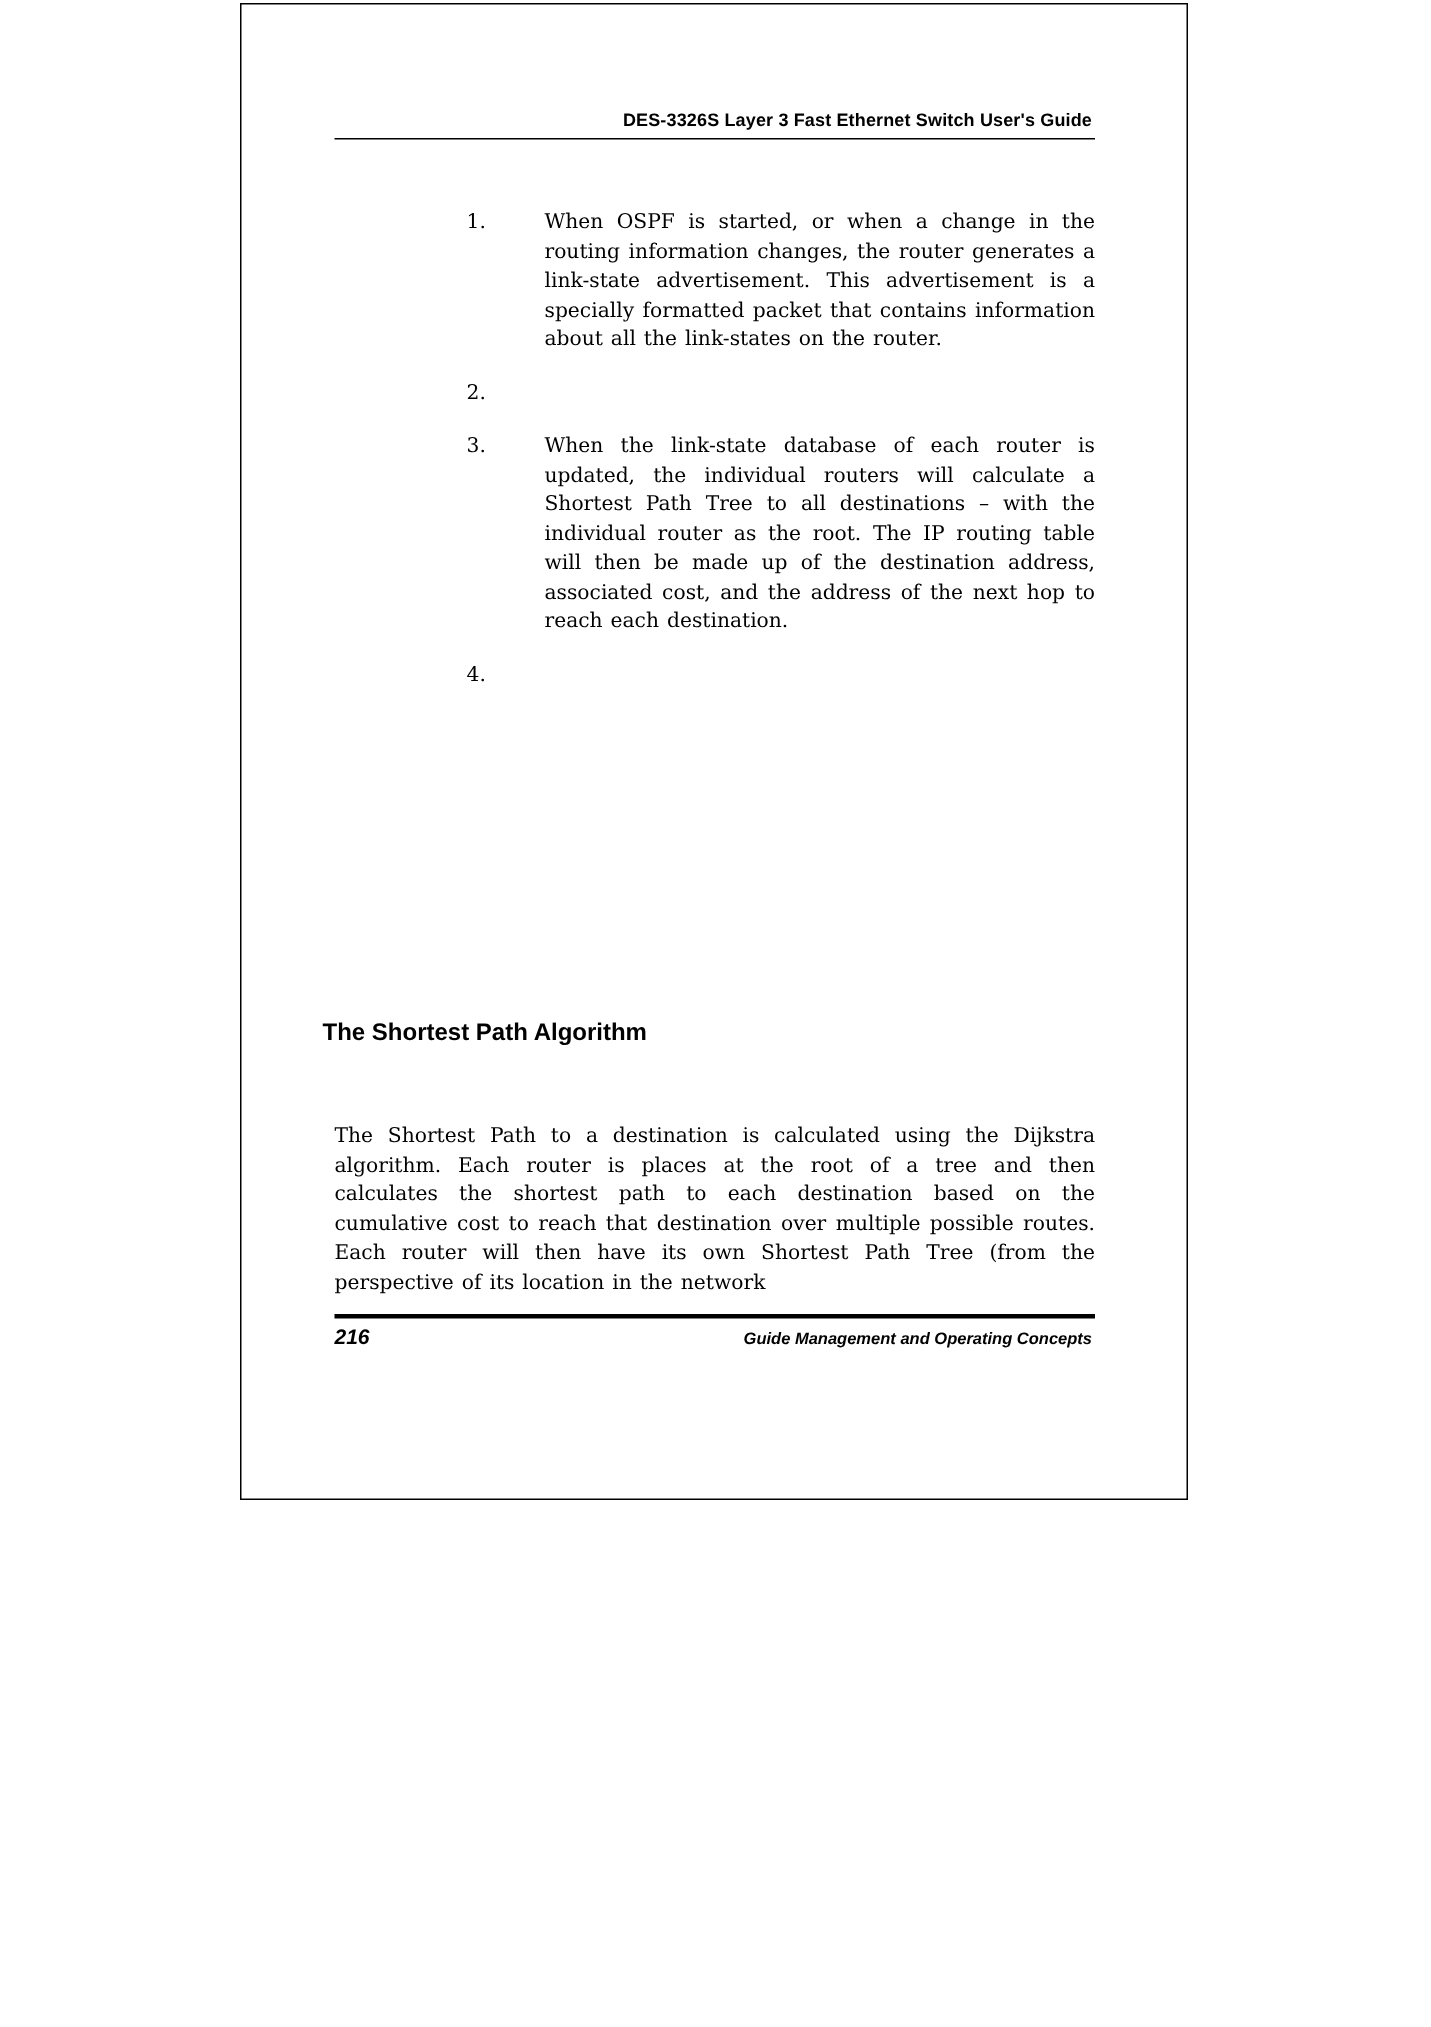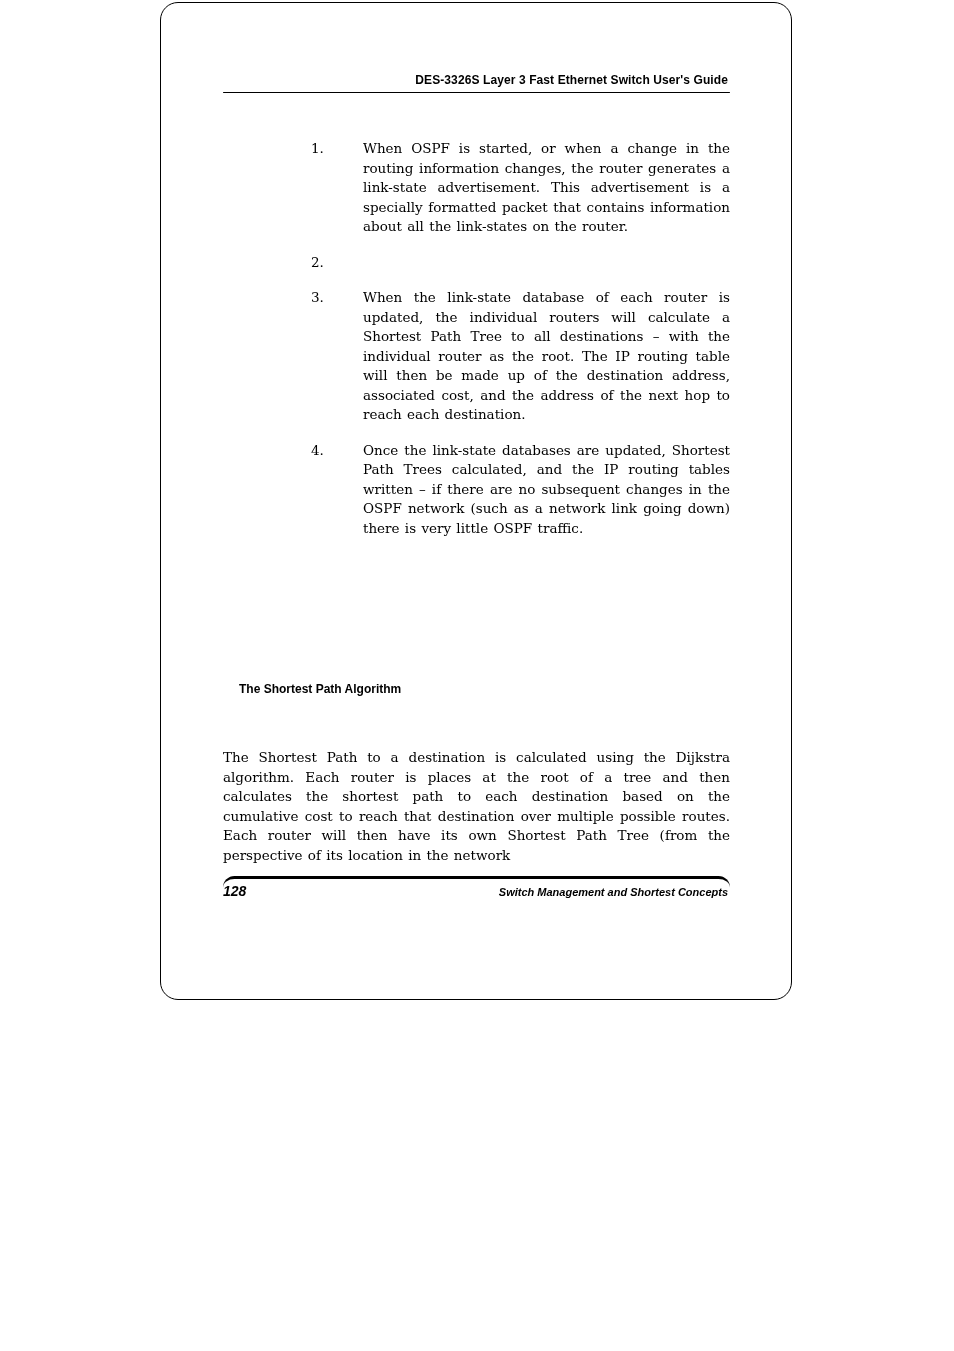--- a/index.html
+++ b/index.html
@@ -1,15 +1,15 @@
 <!DOCTYPE html>
 <html><head>
 <meta charset="utf-8">
 <style>
-  * { margin: 0; padding: 0; box-sizing: border-box; border-radius: 18px; }
+  * { margin: 0; padding: 0; box-sizing: border-box; }
   html, body { background: #ffffff; }
   body {
     width: 954px;
     height: 1351px;
     position: relative;
     font-family: "DejaVu Serif", serif;
     color: #000000;
   }
   .page {
     position: absolute;
@@ -62,25 +62,25 @@
     font-size: 13.5px;
     line-height: 19.5px;
     text-align: justify;
     text-align-last: left;
     word-spacing: 1px;
     margin-left: 22px;
   }
   .section-heading {
     position: absolute;
     top: 676px;
-    left: 78px;
+    left: 54px;
     width: 507px;
     font-family: "Liberation Sans", sans-serif;
     font-weight: bold;
-    font-size: 12px;
+    font-size: 16px;
     line-height: 20px;
   }
   .section-paragraph {
     position: absolute;
     top: 745px;
     left: 62px;
     width: 507px;
     font-size: 13.5px;
     line-height: 19.5px;
     text-align: justify;
@@ -135,29 +135,28 @@
       <span class="list-number">2.</span>
     </div>
 
     <div class="list-item">
       <span class="list-number">3.</span>
       <div class="list-text">When the link-state database of each router is updated, the individual routers will calculate a Shortest Path Tree to all destinations – with the individual router as the root.  The IP routing table will then be made up of the destination address, associated cost, and the address of the next hop to reach each destination.</div>
     </div>
 
     <div class="list-item">
       <span class="list-number">4.</span>
-      <div class="list-text">Once the link-state databases are updated, Shortest Path Trees calculated, and the IP routing tables written – if there are no subsequent changes in the OSPF network (such as a network link going down) there is very little OSPF traffic.</div>
     </div>
 
   </div>
 
   <h2 class="section-heading">The Shortest Path Algorithm</h2>
 
   <div class="section-paragraph">The Shortest Path to a destination is calculated using the Dijkstra algorithm.  Each router is places at the root of a tree and then calculates the shortest path to each destination based on the cumulative cost to reach that destination over multiple possible routes.  Each router will then have its own Shortest Path Tree (from the perspective of its location in the network</div>
 
   <div class="footer">
     <div class="footer-row">
-      <span class="footer-page-number">128</span>
-      <span class="footer-label">Switch Management and Shortest Concepts</span>
+      <span class="footer-page-number">216</span>
+      <span class="footer-label">Guide Management and Operating Concepts</span>
     </div>
   </div>
 
 </div>
 
 </body></html>

